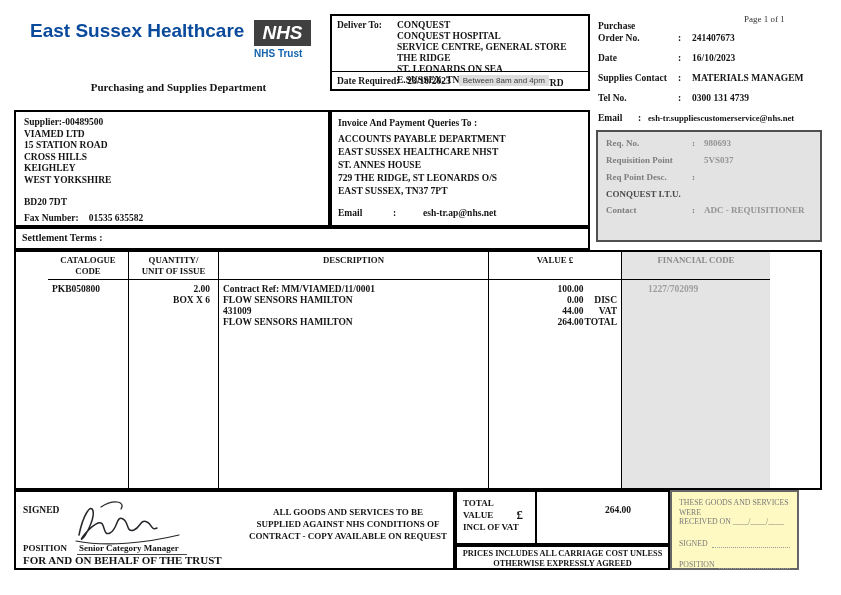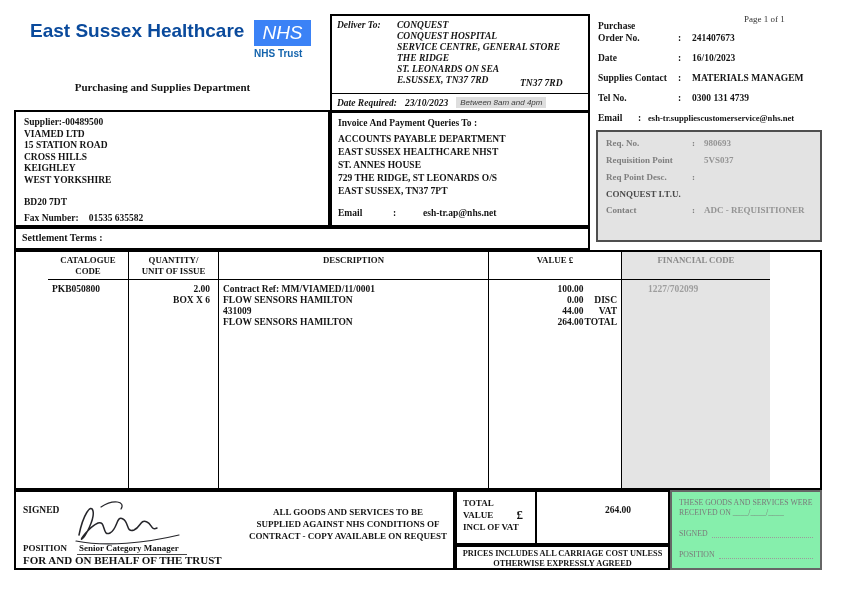--- a/index.html
+++ b/index.html
@@ -6,29 +6,29 @@
   html,body { background:#fff; }
   .doc { position:relative; width:841px; height:595px; background:#fff; color:#141414;
          font-family:"Liberation Serif", serif; overflow:hidden; }
 
   .page-number { position:absolute; left:744px; top:14px; font-size:9px; color:#333; }
 
   
   .logo { position:absolute; left:30px; top:20px; width:300px; }
   .logo-row { display:flex; align-items:flex-start; gap:10px; }
   .org-name { font-family:"Liberation Sans", sans-serif; font-weight:bold; font-size:19px; color:#0a4a9c; }
-  .nhs-box { background:#3b82f6; color:#fff; font-family:"Liberation Sans", sans-serif;
-             font-style:italic; font-weight:normal; font-size:19px; padding:1px 8px 2px; line-height:23px; }
+  .nhs-box { background:#404040; color:#fff; font-family:"Liberation Sans", sans-serif;
+             font-style:italic; font-weight:bold; font-size:19px; padding:1px 8px 2px; line-height:23px; }
   .nhs-trust { margin-left:208px; margin-top:2px; color:#1464ad; font-family:"Liberation Sans", sans-serif;
                font-weight:bold; font-size:10px;padding-left:16px; }
-  .dept-title { position:absolute; left:40px; top:81px; width:245px; text-align:center;
+  .dept-title { position:absolute; left:56px; top:81px; width:245px; text-align:center;
                 font-weight:bold; font-size:11px; }
 
   
-  .deliver-box { position:absolute; left:330px; top:14px; width:260px; height:99px; border:2px solid #000;font-style:italic; }
+  .deliver-box { position:absolute; left:330px; top:14px; width:260px; height:77px; border:2px solid #000; }
   .deliver-main { display:flex; padding:4px 4px 0 5px; }
   .deliver-label { font-weight:bold; font-size:9.5px; width:60px; }
   .deliver-address { font-weight:bold; font-size:9.5px; line-height:11px; }
   .deliver-pc-repeat { position:absolute; left:188px; top:62px; font-weight:bold; font-size:9.5px; }
   .deliver-date-row { position:absolute; left:0; bottom:0; width:100%; border-top:1.5px solid #000;
                       padding:3px 5px; display:flex; align-items:center; gap:8px; }
   .date-req { font-weight:bold; font-size:9.5px; }
   .time-window { font-family:"Liberation Sans", sans-serif; font-size:8px; color:#3c3c3c;
                  background:#dedede; padding:1px 4px; }
 
@@ -100,22 +100,22 @@
 
   .total-label-box { position:absolute; left:455px; top:490px; width:82px; height:55px; border:2px solid #000;
                      padding:5px 12px 0 6px; font-size:9px; font-weight:bold; line-height:12px; }
   .tl-row { display:flex; justify-content:space-between; align-items:flex-end; }
   .currency { font-size:13px; line-height:12px; }
   .total-value-box { position:absolute; left:537px; top:490px; width:133px; height:55px; border:2px solid #000;
                      border-left:none; text-align:right; padding:13px 37px 0 0; font-size:9.5px; font-weight:bold; }
   .carriage-box { position:absolute; left:455px; top:545px; width:215px; height:25px; border:2px solid #000;
                   text-align:center; font-size:8.3px; font-weight:bold; line-height:10px; padding-top:2px; }
 
-  .received-box { position:absolute; left:670px; top:490px; width:152px; height:80px; border:2px solid #666;
-                  background:#86efac; color:#7a7a7a; font-size:7.8px; padding:6px 7px; }
+  .received-box { position:absolute; left:670px; top:490px; width:129px; height:80px; border:2px solid #666;
+                  background:#fef9c3; color:#7a7a7a; font-size:7.8px; padding:6px 7px; }
   .rcv-line { line-height:9.5px; }
   .rcv-row { display:flex; align-items:flex-end; margin-top:12px; font-size:7.8px; }
   .rcv-row .lbl { margin-right:4px; }
   .dotline { flex:1; border-bottom:1px dotted #9b9b9b; height:8px; }
 </style>
 </head>
 <body>
 
 <div class="doc">
 

